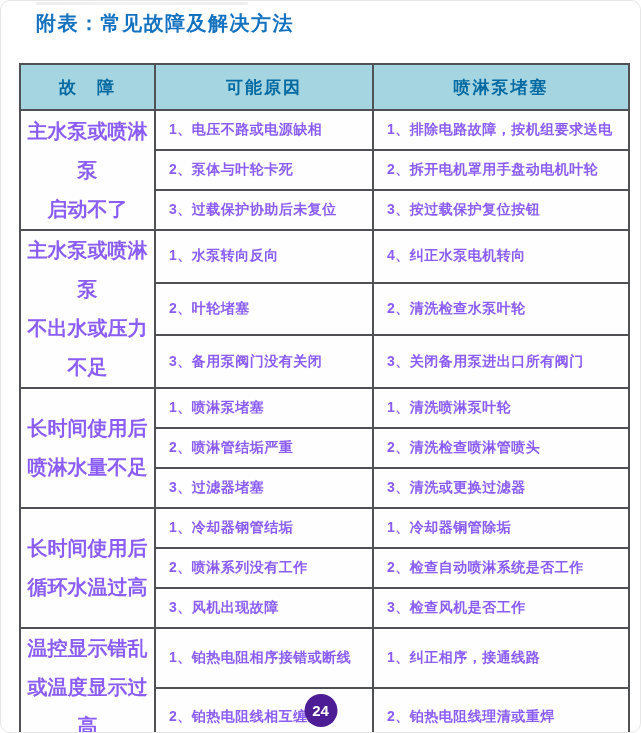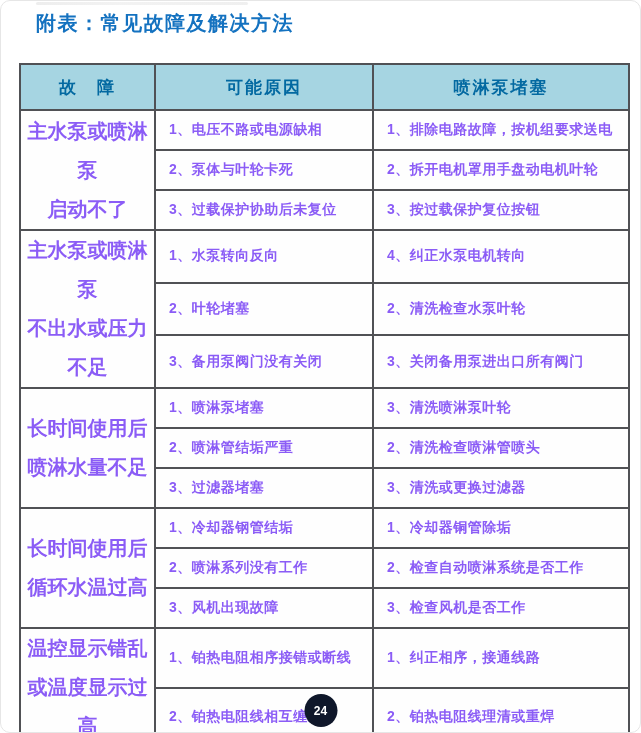--- a/index.html
+++ b/index.html
@@ -56,22 +56,22 @@
   }
   td.cause-cell, td.method-cell {
     text-align: left;
     padding-left: 13px;
     letter-spacing: .5px;
   }
   .page-badge {
     position: absolute; top: 693px; left: 50%;
     transform: translateX(-50%);
     width: 33px; height: 33px; border-radius: 50%;
-    background: #0f172a;
-    color: #ffffff; font-size: 12px; font-weight: bold;
+    background: #4c1d95;
+    color: #ffffff; font-size: 15px; font-weight: bold;
     display: flex; align-items: center; justify-content: center;
   }
 </style>
 </head>
 <body>
 
 <div class="page">
 
   <div class="remnant"></div>
 
@@ -116,21 +116,21 @@
           <td class="method-cell">2、清洗检查水泵叶轮</td>
         </tr>
         <tr>
           <td class="cause-cell">3、备用泵阀门没有关闭</td>
           <td class="method-cell">3、关闭备用泵进出口所有阀门</td>
         </tr>
         <tr>
           <td class="fault-cell" rowspan="3">长时间使用后
 喷淋水量不足</td>
           <td class="cause-cell">1、喷淋泵堵塞</td>
-          <td class="method-cell">3、清洗喷淋泵叶轮</td>
+          <td class="method-cell">1、清洗喷淋泵叶轮</td>
         </tr>
         <tr>
           <td class="cause-cell">2、喷淋管结垢严重</td>
           <td class="method-cell">2、清洗检查喷淋管喷头</td>
         </tr>
         <tr>
           <td class="cause-cell">3、过滤器堵塞</td>
           <td class="method-cell">3、清洗或更换过滤器</td>
         </tr>
         <tr>

